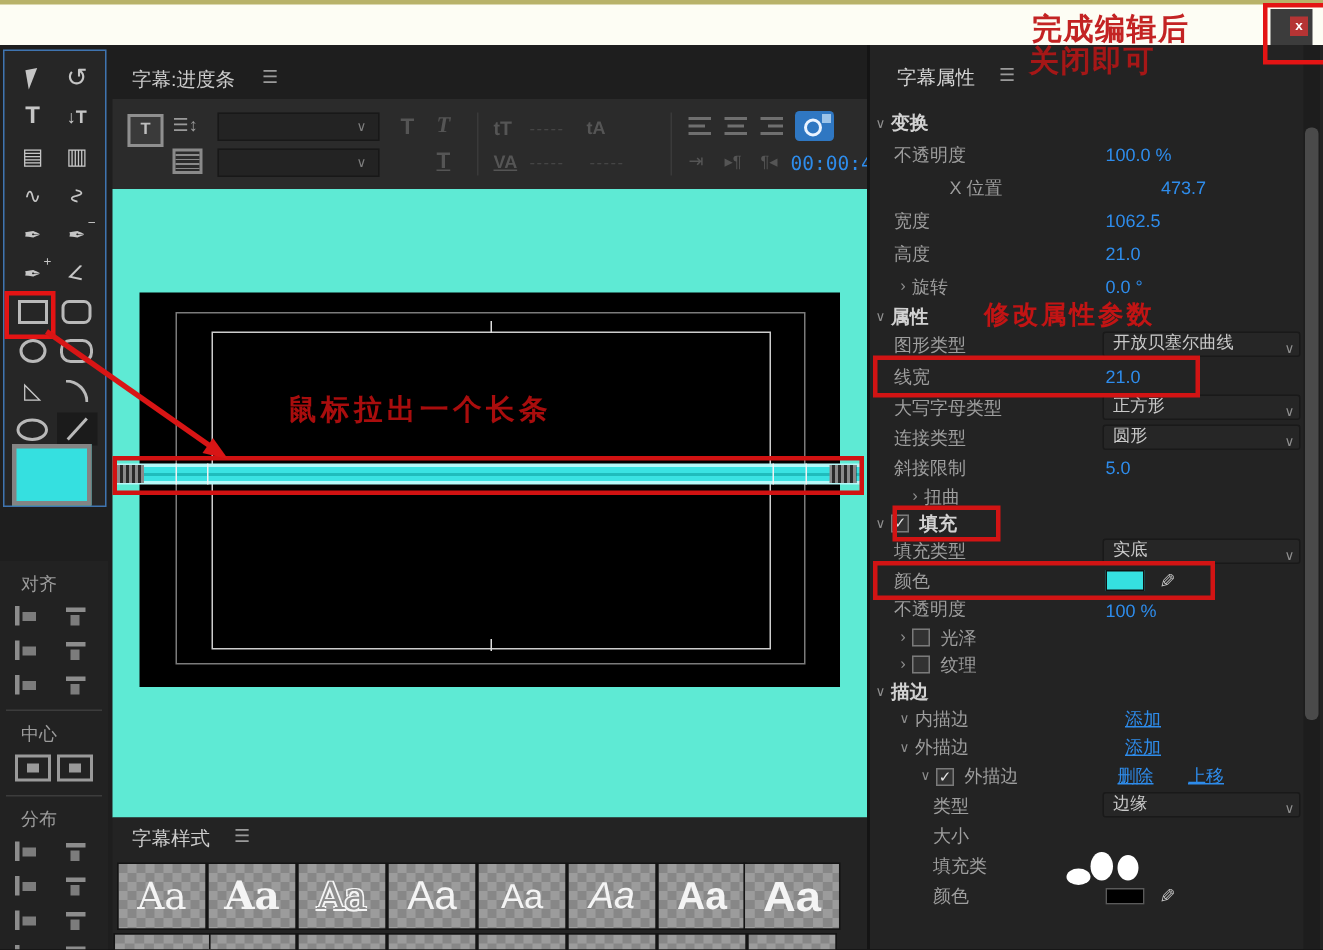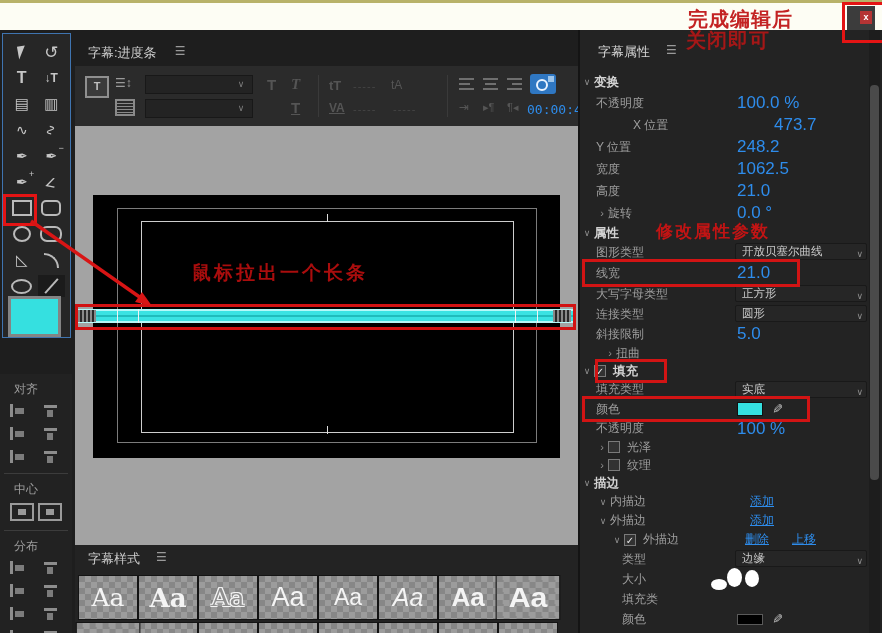--- a/index.html
+++ b/index.html
@@ -74,21 +74,21 @@
   .vdiv{position:absolute;width:1px;height:42px;top:9px;background:#3a3a3a;}
   .dash{color:#454545;font-size:11px;letter-spacing:1px;}
   .just-icon{position:absolute;top:12px;width:15px;height:12px;display:flex;flex-direction:column;justify-content:space-between;cursor:pointer;}
   .just-icon i{display:block;height:2px;background:#6f6f6f;}
   .jl i:nth-child(2){width:70%;} .jc i:nth-child(2){width:70%;margin:0 auto;} .jr i:nth-child(2){width:70%;margin-left:auto;}
   .bgv-icon{position:absolute;left:455px;top:8px;width:26px;height:20px;background:#2f77c2;border-radius:3px;cursor:pointer;}
   .bgv-icon .eye{position:absolute;left:6px;top:5px;width:8px;height:8px;border:2px solid #eaf3ff;border-radius:50%;}
   .bgv-icon .fold{position:absolute;right:2px;top:2px;width:6px;height:6px;background:#9cc4ea;}
   .timecode{position:absolute;left:452px;top:36px;color:#2e8ceb;font-size:13px;font-family:"DejaVu Sans Mono","Liberation Mono",monospace;}
   
-  .canvas{position:absolute;left:75px;top:126px;width:503px;height:419px;background:#a3a3a3;}
+  .canvas{position:absolute;left:75px;top:126px;width:503px;height:419px;background:#5eead4;}
   .frame{position:absolute;left:18px;top:69px;width:467px;height:263px;background:#000;}
   .safe-outer{position:absolute;left:42px;top:82px;width:420px;height:235px;border:1px solid #7b7b7b;box-sizing:border-box;}
   .safe-inner{position:absolute;left:66px;top:95px;width:373px;height:212px;border:1px solid #cdcdcd;box-sizing:border-box;}
   .tickv{position:absolute;width:1px;height:8px;background:#ddd;}
   .canvas-note{position:absolute;left:117px;top:134px;color:#a90d0d;font-size:19px;font-weight:bold;letter-spacing:3px;z-index:6;}
   .bar-annotation{position:absolute;left:0;top:178px;width:501px;height:26px;border:3px solid #d11212;box-sizing:border-box;z-index:8;}
   .cyan-bar{position:absolute;left:2px;top:183px;width:497px;height:14px;z-index:7;
     background:linear-gradient(180deg,#b5f8f8 0 2px,#3ae2e2 2px 6px,#20bcbc 6px 8px,#3ae2e2 8px 12px,#b5f8f8 12px 14px);}
   .cap{position:absolute;top:184px;width:18px;height:12px;z-index:9;
     background:repeating-linear-gradient(90deg,#8a8a8a 0 2px,#2a2a2a 2px 4px);}
@@ -111,21 +111,21 @@
   
   .props-panel{position:absolute;left:578px;top:30px;width:304px;height:603px;background:#232323;
     border-left:2px solid #141414;box-sizing:border-box;}
   .props-header{position:absolute;left:18px;top:13px;display:flex;gap:16px;color:#d6d6d6;font-size:13px;}
   .rows{position:absolute;left:0;top:42px;width:290px;}
   .prow{position:relative;display:flex;align-items:center;height:20px;}
   .plabel{color:#9e9e9e;font-size:12px;}
   .psec{color:#d2d2d2;font-size:12.5px;font-weight:bold;}
   .chev{color:#8f8f8f;font-size:9px;width:14px;text-align:center;flex:none;}
   .chevr{color:#8f8f8f;font-size:11px;width:12px;text-align:center;flex:none;} .ml16{margin-left:16px;} .ml24{margin-left:24px;} .ml30{margin-left:30px;} .ml42{margin-left:42px;}
-  .pval{position:absolute;left:157px;color:#2e8ceb;font-size:17px;cursor:pointer;}
+  .pval{position:absolute;left:157px;color:#2e8ceb;font-size:12px;cursor:pointer;}
   .pdrop{position:absolute;left:155px;top:1px;width:132px;height:17px;background:#262626;border:1px solid #191919;
     border-radius:2px;box-sizing:border-box;color:#c9c9c9;font-size:11.5px;line-height:15px;padding-left:6px;cursor:pointer;}
   .pdrop .chev{position:absolute;right:3px;top:3px;width:auto;}
   .plink{position:absolute;color:#2e8ceb;font-size:12px;text-decoration:underline;cursor:pointer;}
   .cb{width:12px;height:12px;border:1px solid #7a7a7a;background:#323232;color:#e8e8e8;font-size:10px;
     line-height:11px;text-align:center;flex:none;margin-right:7px;cursor:pointer;box-sizing:border-box;}
   .cswatch{position:absolute;left:157px;width:24px;height:12px;border:1px solid #111;cursor:pointer;}
   .eyedrop{position:absolute;left:192px;top:2px;color:#bdbdbd;font-size:13px;transform:rotate(90deg);cursor:pointer;}
   .red-row::before{content:"";position:absolute;top:-3px;bottom:-3px;border:3px solid #d21414;z-index:40;pointer-events:none;}
   .rr-wide::before{left:2px;width:212px;}
@@ -308,21 +308,21 @@
     </div>
     <div class="font-select fs2">
       <span class="chev">∨</span>
     </div>
     <div class="tb tb-dim tbT" style="left:192px;top:10px;">T</div>
     <div class="tb tb-dim tbT tbTi" style="left:216px;top:10px;">T</div>
     <div class="tb tb-dim tbT tbTu" style="left:216px;top:33px;">T</div>
     <div class="vdiv" style="left:243px;"></div>
     <div class="tb tb-dim" style="left:254px;top:12px;font-size:13px;font-weight:bold;">tT</div>
     <div class="tb dash" style="left:278px;top:14px;">-----</div>
-    <div class="tb tb-dim" style="left:316px;top:12px;font-size:12px;font-weight:normal;">tA</div>
+    <div class="tb tb-dim" style="left:316px;top:12px;font-size:12px;font-weight:bold;">tA</div>
     <div class="tb tb-dim" style="left:254px;top:35px;font-size:12px;font-weight:bold;text-decoration:underline;text-align:right;">VA</div>
     <div class="tb dash" style="left:278px;top:37px;">-----</div>
     <div class="tb dash" style="left:318px;top:37px;">-----</div>
     <div class="vdiv" style="left:372px;"></div>
     <div class="just-icon jl" style="left:384px;">
         <i></i>
         <i></i>
         <i></i>
       </div>
     <div class="just-icon jc" style="left:408px;">
@@ -402,24 +402,20 @@
       </div>
       <div class="prow" style="height:22px;">
         <span class="plabel ml16">不透明度</span>
         <span class="pval">100.0 %</span>
       </div>
       <div class="prow" style="height:22px;margin-left:37px;">
         <span class="plabel ml16">X 位置</span>
         <span class="pval">473.7</span>
       </div>
       <div class="prow" style="height:22px;">
-        <span class="plabel ml16">Y 位置</span>
-        <span class="pval">248.2</span>
-      </div>
-      <div class="prow" style="height:22px;">
         <span class="plabel ml16">宽度</span>
         <span class="pval">1062.5</span>
       </div>
       <div class="prow" style="height:22px;">
         <span class="plabel ml16">高度</span>
         <span class="pval">21.0</span>
       </div>
       <div class="prow" style="height:22px;">
         <span class="chevr ml16">›</span>
         <span class="plabel">旋转</span>

